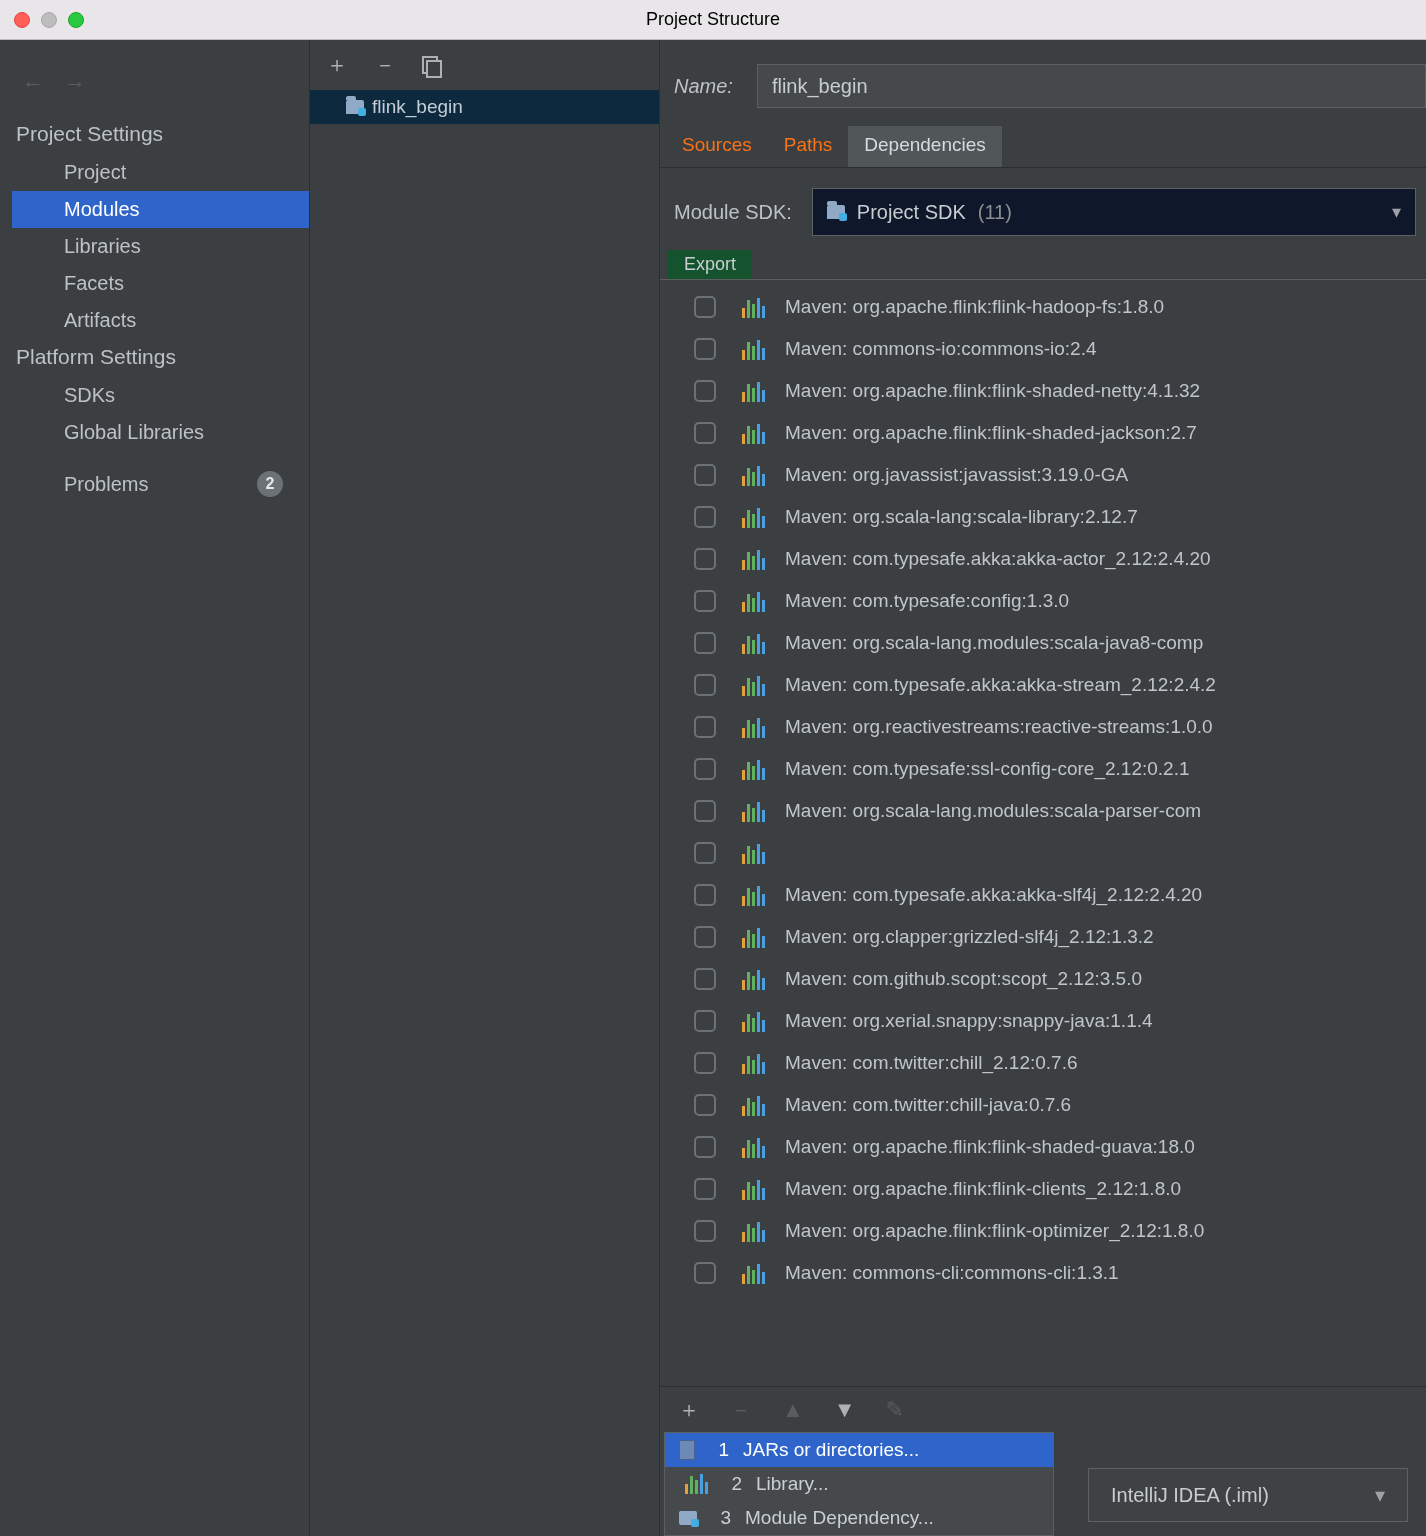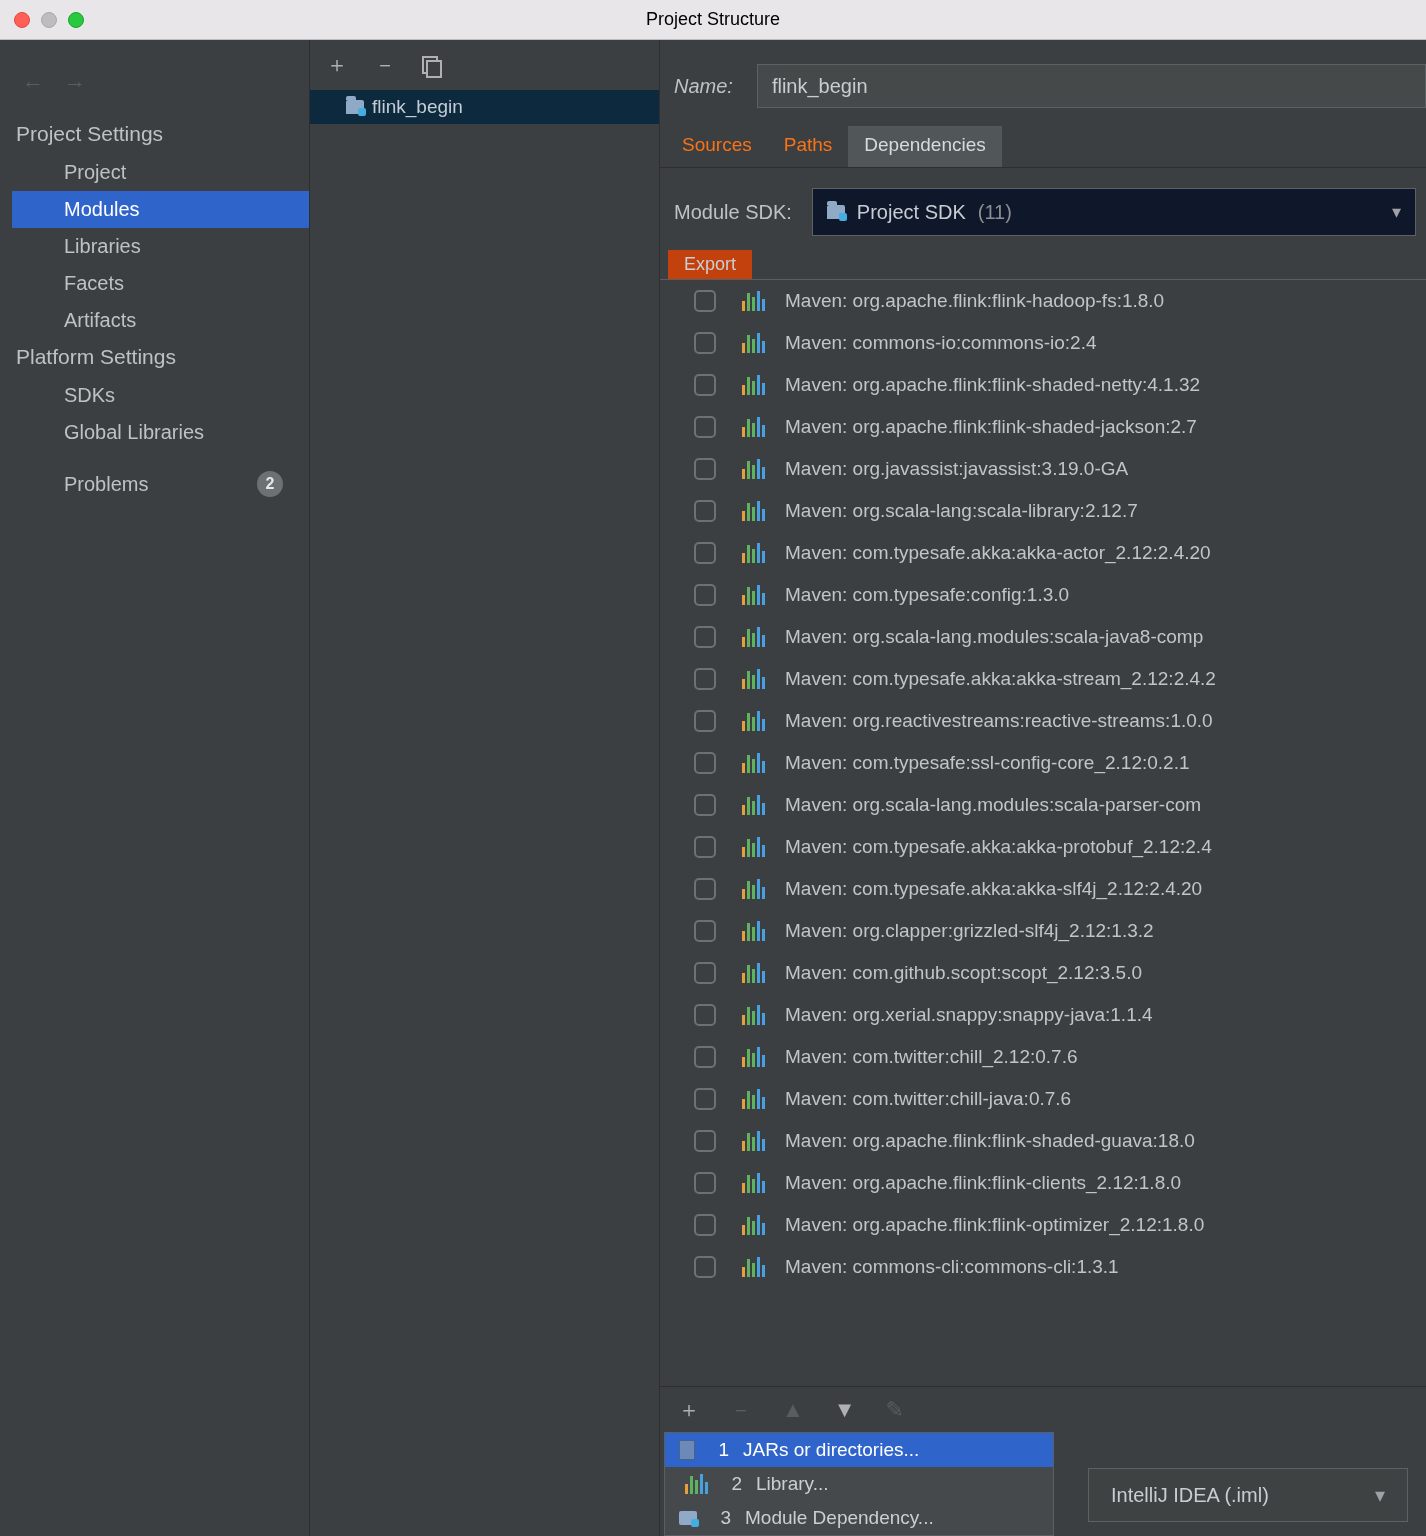--- a/index.html
+++ b/index.html
@@ -159,29 +159,29 @@
     flex:1; height:48px;
     background:#0f172a; border:1px solid #5c6164;
     display:flex; align-items:center; justify-content:space-between;
     padding:0 14px;
   }
   .sdk-select .left { display:flex; align-items:center; gap:12px; color:#c8cdd2; font-size:20px; }
   .sdk-version { color:#8b8f93; }
   .chev { color:#9ea2a5; }
   .export-tab-row { display:flex; padding-left:8px; }
   .export-tab {
-    background:#c2410c; color:#c9cfd4; font-size:18px;
+    background:#14532d; color:#c9cfd4; font-size:18px;
     padding:4px 16px;
   }
   .dep-list {
     flex:1; overflow:hidden;
     border-top:1px solid #5a5e60;
   }
   .dep-row {
-    display:flex; align-items:center; gap:20px;
+    display:flex; align-items:flex-end; gap:20px;
     padding: 4px 0 4px 34px;
     height: 42px;
   }
   .checkbox {
     width:22px; height:22px; border:2px solid #6c7176; border-radius:5px;
     background:#3c3f41;
   }
   .lib-bars {
     display:flex; align-items:flex-end; gap:2px; height:20px; margin-left:6px;
   }
@@ -446,21 +446,20 @@
         </div>
         <div class="dep-row">
           <span class="checkbox"></span>
           <span class="lib-bars">
             <span></span>
             <span></span>
             <span></span>
             <span></span>
             <span></span>
           </span>
-          <span class="dep-text">Maven: com.typesafe.akka:akka-protobuf_2.12:2.4</span>
         </div>
         <div class="dep-row">
           <span class="checkbox"></span>
           <span class="lib-bars">
             <span></span>
             <span></span>
             <span></span>
             <span></span>
             <span></span>
           </span>

